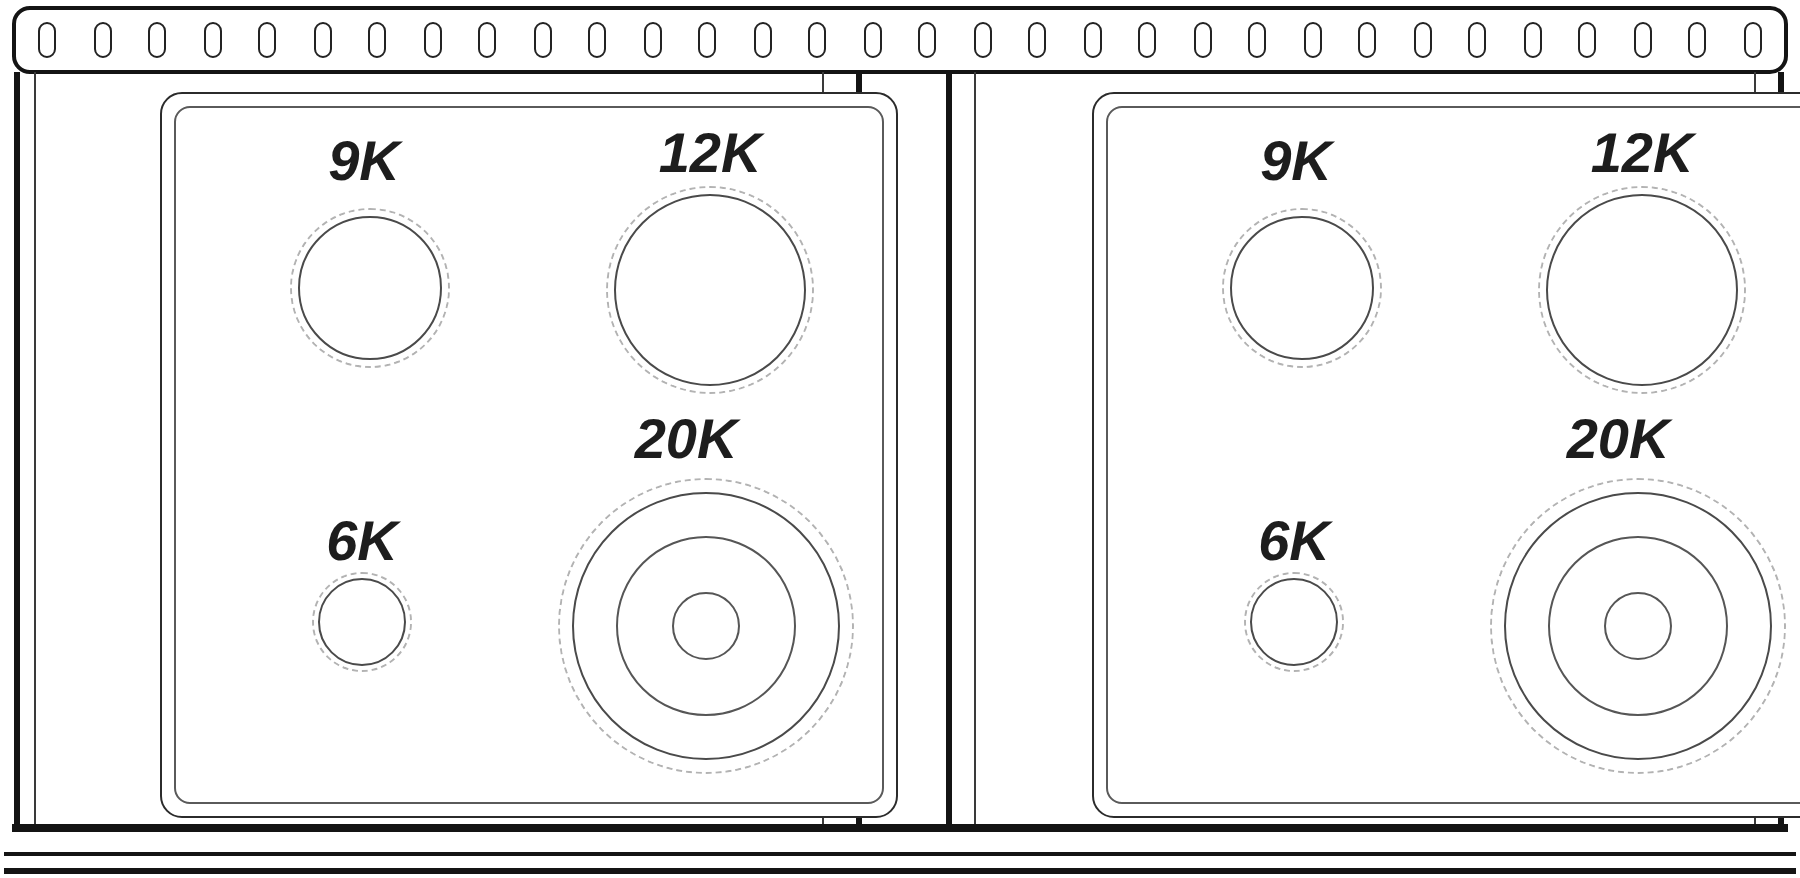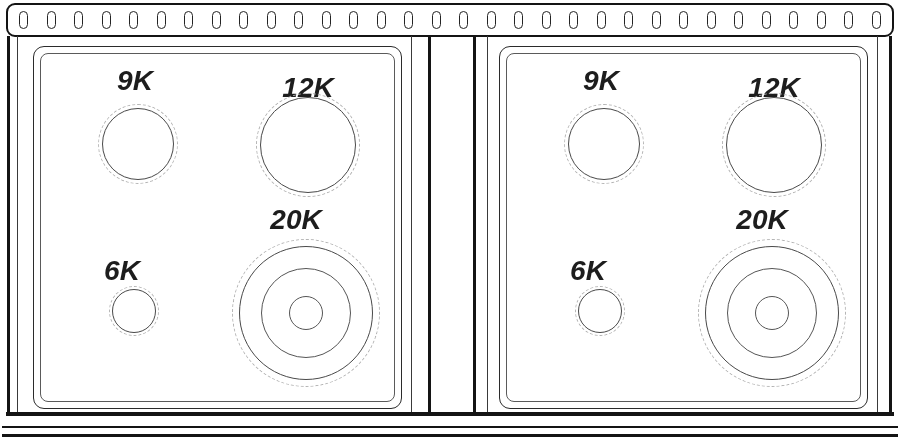--- a/index.html
+++ b/index.html
@@ -33,21 +33,21 @@
 
   
   .body-bottom{position:absolute;left:6px;top:412px;width:888px;height:4px;background:#141414;}
   .kick-upper{position:absolute;left:2px;top:416px;width:896px;height:12px;
               border-bottom:2.6px solid #141414;background:#ffffff;}
   .kick-lower{position:absolute;left:2px;top:428px;width:896px;height:9px;
               border-bottom:3.4px solid #141414;background:#ffffff;}
 
   
   .cooktop{position:absolute;top:46px;width:369px;height:363px;
-           border:1.9px solid #2b2b2b;border-radius:11px;background:#ffffff;}
+           border:1.9px solid #2b2b2b;border-radius:11px;background:#ffffff;margin-left:47px;}
   .cooktop-left{left:33px;}
   .cooktop-right{left:499px;}
   .cooktop-inner{position:absolute;inset:6px;border:1.4px solid #5a5a5a;border-radius:8px;}
 
   
   .burner{position:absolute;border:1.4px dashed #b3b3b3;border-radius:50%;}
   .ring{position:absolute;left:50%;top:50%;transform:translate(-50%,-50%);
         border:1.5px solid #4a4a4a;border-radius:50%;}
   .b9 {left:64px; top:57px; width:80px; height:80px;}
   .r9 {width:72px;height:72px;}
@@ -58,22 +58,22 @@
   .b20{left:198px;top:192px;width:148px;height:148px;}
   .r20a{width:134px;height:134px;}
   .r20b{width:90px;height:90px;border-color:#565656;}
   .r20c{width:34px;height:34px;border-color:#565656;}
 
   
   .blabel{position:absolute;transform:translateX(-50%);
           font-weight:bold;font-style:italic;font-size:28px;line-height:28px;
           color:#1d1d1d;letter-spacing:0px;white-space:nowrap;}
   .l9 {left:101px;top:20px;}
-  .l12{left:274px;top:27px;}
-  .l6 {left:88px;top:210px;}
+  .l12{left:274px;top:16px;}
+  .l6 {left:100px;top:210px;}
   .l20{left:262px;top:159px;}
 </style>
 </head>
 <body>
 
 <div class="stove">
 
   <div class="vent-strip">
       <div class="vent-slot"></div>
       <div class="vent-slot"></div>

